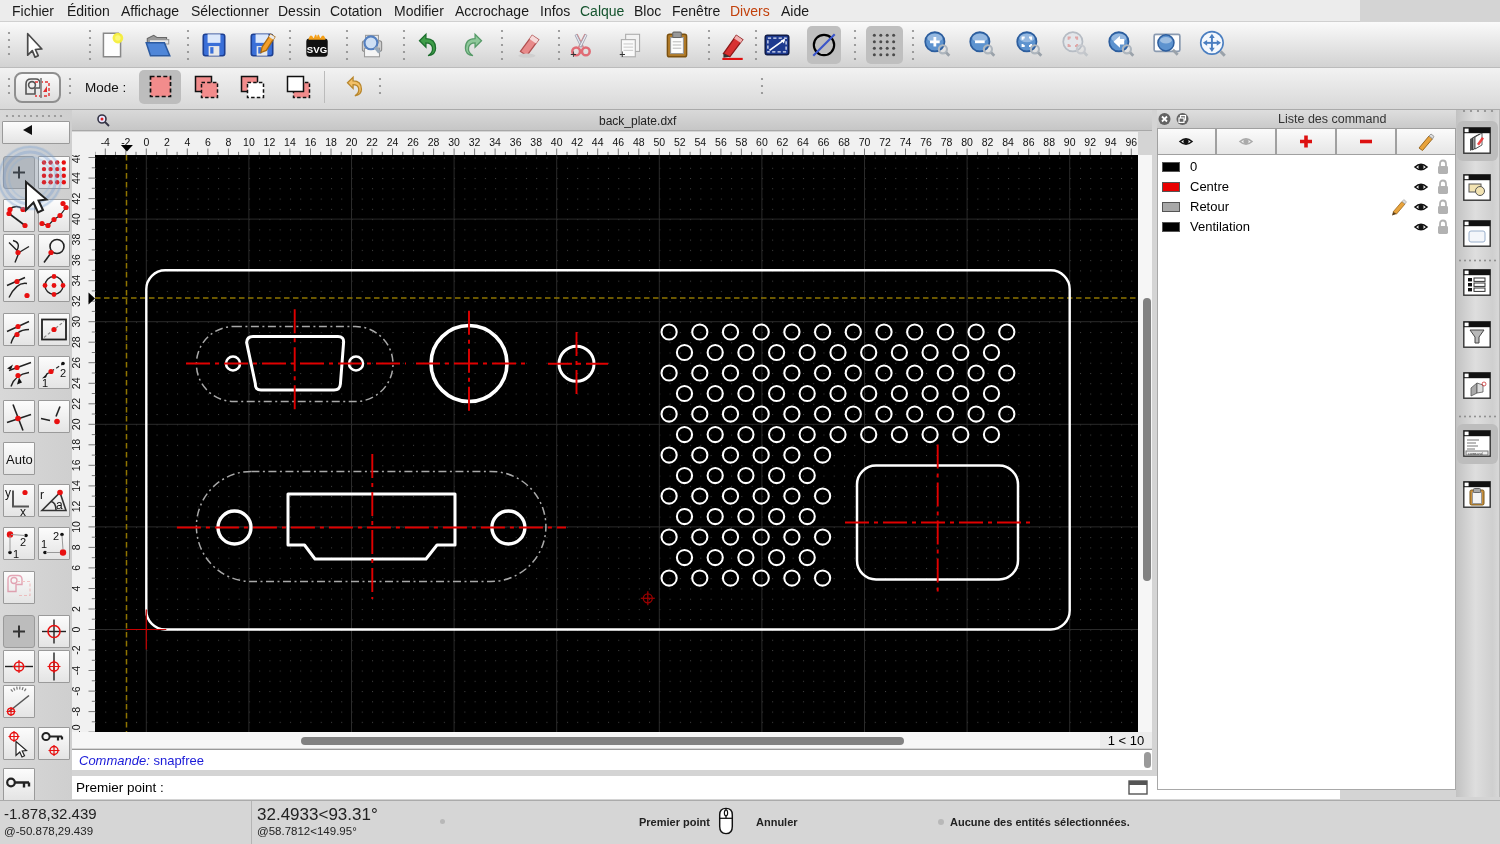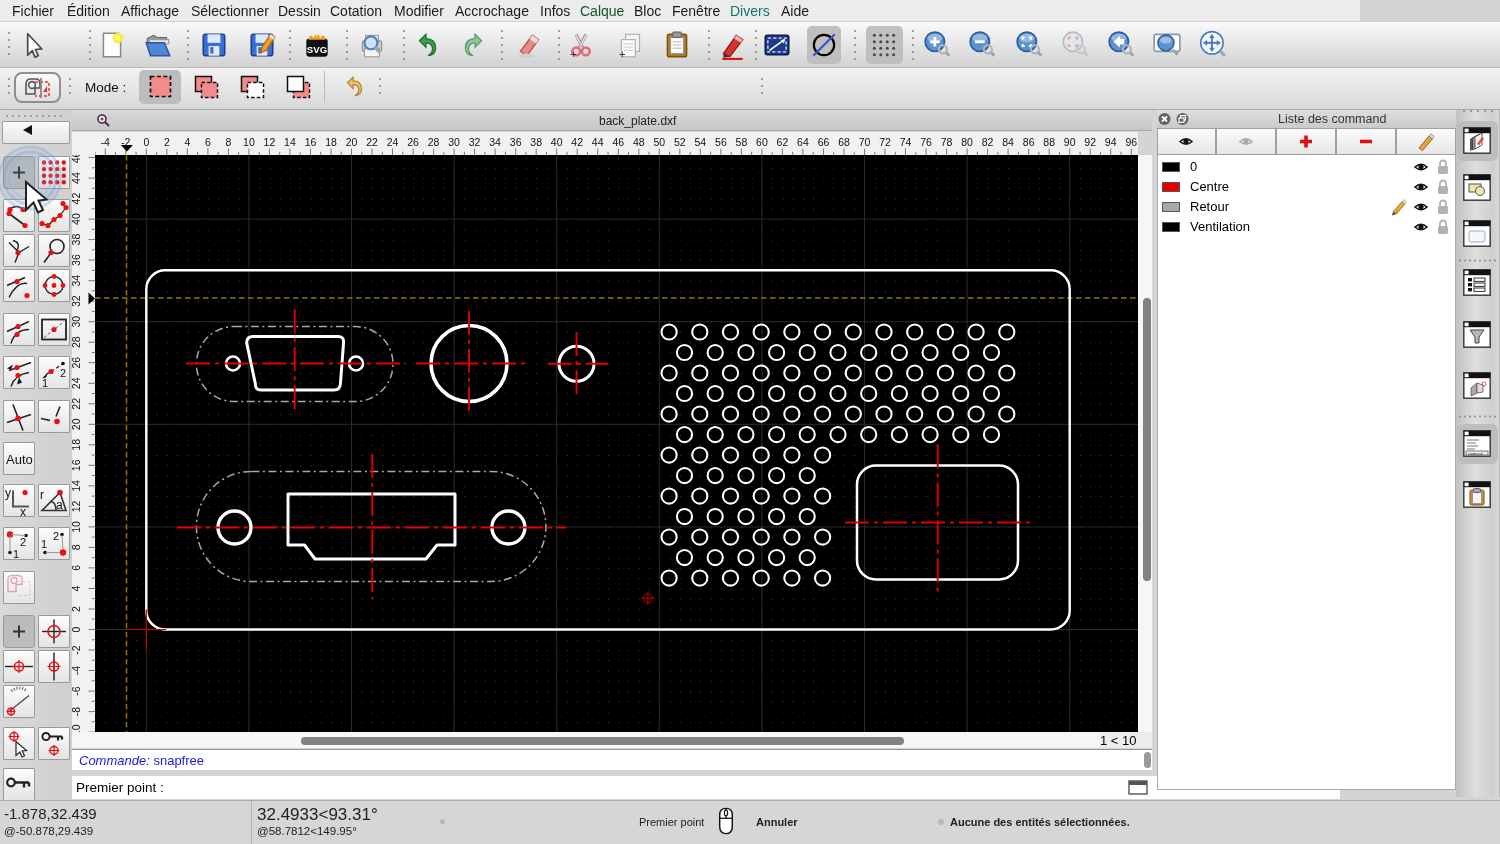--- a/index.html
+++ b/index.html
@@ -10,21 +10,21 @@
 <span class="abs" style="left:121px;top:3px;font-size:14px;color:#1a1a1a">Affichage</span>
 <span class="abs" style="left:191px;top:3px;font-size:14px;color:#1a1a1a">Sélectionner</span>
 <span class="abs" style="left:278px;top:3px;font-size:14px;color:#1a1a1a">Dessin</span>
 <span class="abs" style="left:330px;top:3px;font-size:14px;color:#1a1a1a">Cotation</span>
 <span class="abs" style="left:394px;top:3px;font-size:14px;color:#1a1a1a">Modifier</span>
 <span class="abs" style="left:455px;top:3px;font-size:14px;color:#1a1a1a">Accrochage</span>
 <span class="abs" style="left:540px;top:3px;font-size:14px;color:#1a1a1a">Infos</span>
 <span class="abs" style="left:580px;top:3px;font-size:14px;color:#14532d">Calque</span>
 <span class="abs" style="left:634px;top:3px;font-size:14px;color:#1a1a1a">Bloc</span>
 <span class="abs" style="left:672px;top:3px;font-size:14px;color:#1a1a1a">Fenêtre</span>
-<span class="abs" style="left:730px;top:3px;font-size:14px;color:#0f766e">Divers</span>
+<span class="abs" style="left:730px;top:3px;font-size:14px;color:#c2410c">Divers</span>
 <span class="abs" style="left:781px;top:3px;font-size:14px;color:#1a1a1a">Aide</span>
 </div>
 <div class="abs" style="left:0;top:22px;width:1500px;height:46px;background:linear-gradient(#fafafa,#d2d2d2);border-bottom:1px solid #bbb"></div>
 <div class="abs" style="left:0;top:68px;width:1500px;height:42px;background:linear-gradient(#f2f2f2,#d8d8d8);border-bottom:1px solid #aaa"></div>
 <svg class="abs" style="left:7px;top:30px" width="4" height="30">
     <circle cx="2" cy="3" r="1.1" fill="#8a8a8a"></circle>
     <circle cx="2" cy="10" r="1.1" fill="#8a8a8a"></circle>
     <circle cx="2" cy="17" r="1.1" fill="#8a8a8a"></circle>
     <circle cx="2" cy="24" r="1.1" fill="#8a8a8a"></circle>
   </svg>
@@ -1000,21 +1000,21 @@
       <circle cx="552.8" cy="443.29999999999995" r="4.5"></circle>
       <line x1="545.8" y1="443.29999999999995" x2="559.8" y2="443.29999999999995"></line>
       <line x1="552.8" y1="436.29999999999995" x2="552.8" y2="450.29999999999995"></line>
     </g>
   </svg>
 <div class="abs" style="left:1138px;top:154.5px;width:14px;height:577.5px;background:#f6f6f6"></div>
 <div class="abs" style="left:1143px;top:298px;width:8px;height:283px;background:#818181;border-radius:4px"></div>
 <div class="abs" style="left:72px;top:732px;width:1045px;height:16px;background:#f6f6f6"></div>
 <div class="abs" style="left:301px;top:737px;width:603px;height:8px;background:#818181;border-radius:4px"></div>
 
-<div class="abs" style="left:1100px;top:732px;width:52px;height:16px;background:#ececec;font-size:13px;color:#000;text-align:left;padding-top:1px">1 &lt; 10</div>
+<div class="abs" style="left:1100px;top:732px;width:52px;height:16px;background:#ececec;font-size:13px;color:#000;text-align:center;padding-top:1px">1 &lt; 10</div>
 <div class="abs" style="left:72px;top:749px;width:1080px;height:21px;background:#fff;border-top:1px solid #999">
 <span class="abs" style="left:7px;top:3px;font-size:13px;color:#1a1ad8"><i>Commande:</i> snapfree</span>
 <div class="abs" style="left:1072px;top:2px;width:7px;height:16px;background:#9a9a9a;border-radius:4px"></div>
 </div>
 <div class="abs" style="left:72px;top:776px;width:1268px;height:23px;background:#fff">
 <span class="abs" style="left:4px;top:4px;font-size:13.5px;color:#000">Premier point :</span>
 <svg class="abs" style="left:1056px;top:3px" width="20" height="18" viewBox="0 0 20 18">
       <rect x="1" y="2" width="18" height="13" fill="#fff" stroke="#555" stroke-width="1.4"></rect>
       <rect x="1" y="2" width="18" height="4" fill="#555"></rect>
     </svg>
@@ -1205,21 +1205,21 @@
     <rect x="7" y="9" width="14" height="15" rx="1.5" fill="#c89040" stroke="#7a5818"></rect>
     <rect x="9.5" y="11.5" width="9" height="11" fill="#f4f4f4" stroke="#999"></rect>
     <rect x="10.5" y="7.5" width="7" height="4" rx="1" fill="#a8a8a8" stroke="#666"></rect>
   </svg>
 <div class="abs" style="left:0;top:800px;width:1500px;height:44px;background:#d6d6d6;border-top:1px solid #ababab"></div>
 <span class="abs" style="left:4px;top:805px;font-size:15px;color:#222">-1.878,32.439</span>
 <span class="abs" style="left:4px;top:825px;font-size:11.5px;color:#222">@-50.878,29.439</span>
 <div class="abs" style="left:251px;top:801px;width:1px;height:43px;background:#b4b4b4"></div>
 <span class="abs" style="left:257px;top:805px;font-size:17px;color:#222">32.4933&lt;93.31°</span>
 <span class="abs" style="left:257px;top:825px;font-size:11.5px;color:#222">@58.7812&lt;149.95°</span>
-<span class="abs" style="left:639px;top:816px;font-size:11px;font-weight:normal;color:#222">Premier point</span>
+<span class="abs" style="left:639px;top:816px;font-size:11px;font-weight:bold;color:#222">Premier point</span>
 <svg class="abs" style="left:717px;top:806px" width="18" height="30" viewBox="0 0 20 32">
     <path d="M3 9 Q3 2 10 2 Q17 2 17 9 L17 22 Q17 30 10 30 Q3 30 3 22 Z" fill="#fff" stroke="#111" stroke-width="1.6"></path>
     <line x1="10" y1="2" x2="10" y2="13" stroke="#111" stroke-width="1.4"></line>
     <line x1="3" y1="13" x2="17" y2="13" stroke="#111" stroke-width="1.4"></line>
     <ellipse cx="10" cy="7" rx="1.8" ry="3.2" fill="#fff" stroke="#111" stroke-width="1.3"></ellipse>
   </svg>
 <span class="abs" style="left:756px;top:816px;font-size:11px;font-weight:bold;color:#222">Annuler</span>
 <div class="abs" style="left:440px;top:819px;width:5px;height:5px;border-radius:3px;background:#b8b8b8"></div>
 <div class="abs" style="left:938px;top:819px;width:6px;height:6px;border-radius:3px;background:#b8b8b8"></div>
 <span class="abs" style="left:950px;top:816px;font-size:11px;font-weight:bold;color:#222">Aucune des entités sélectionnées.</span>

